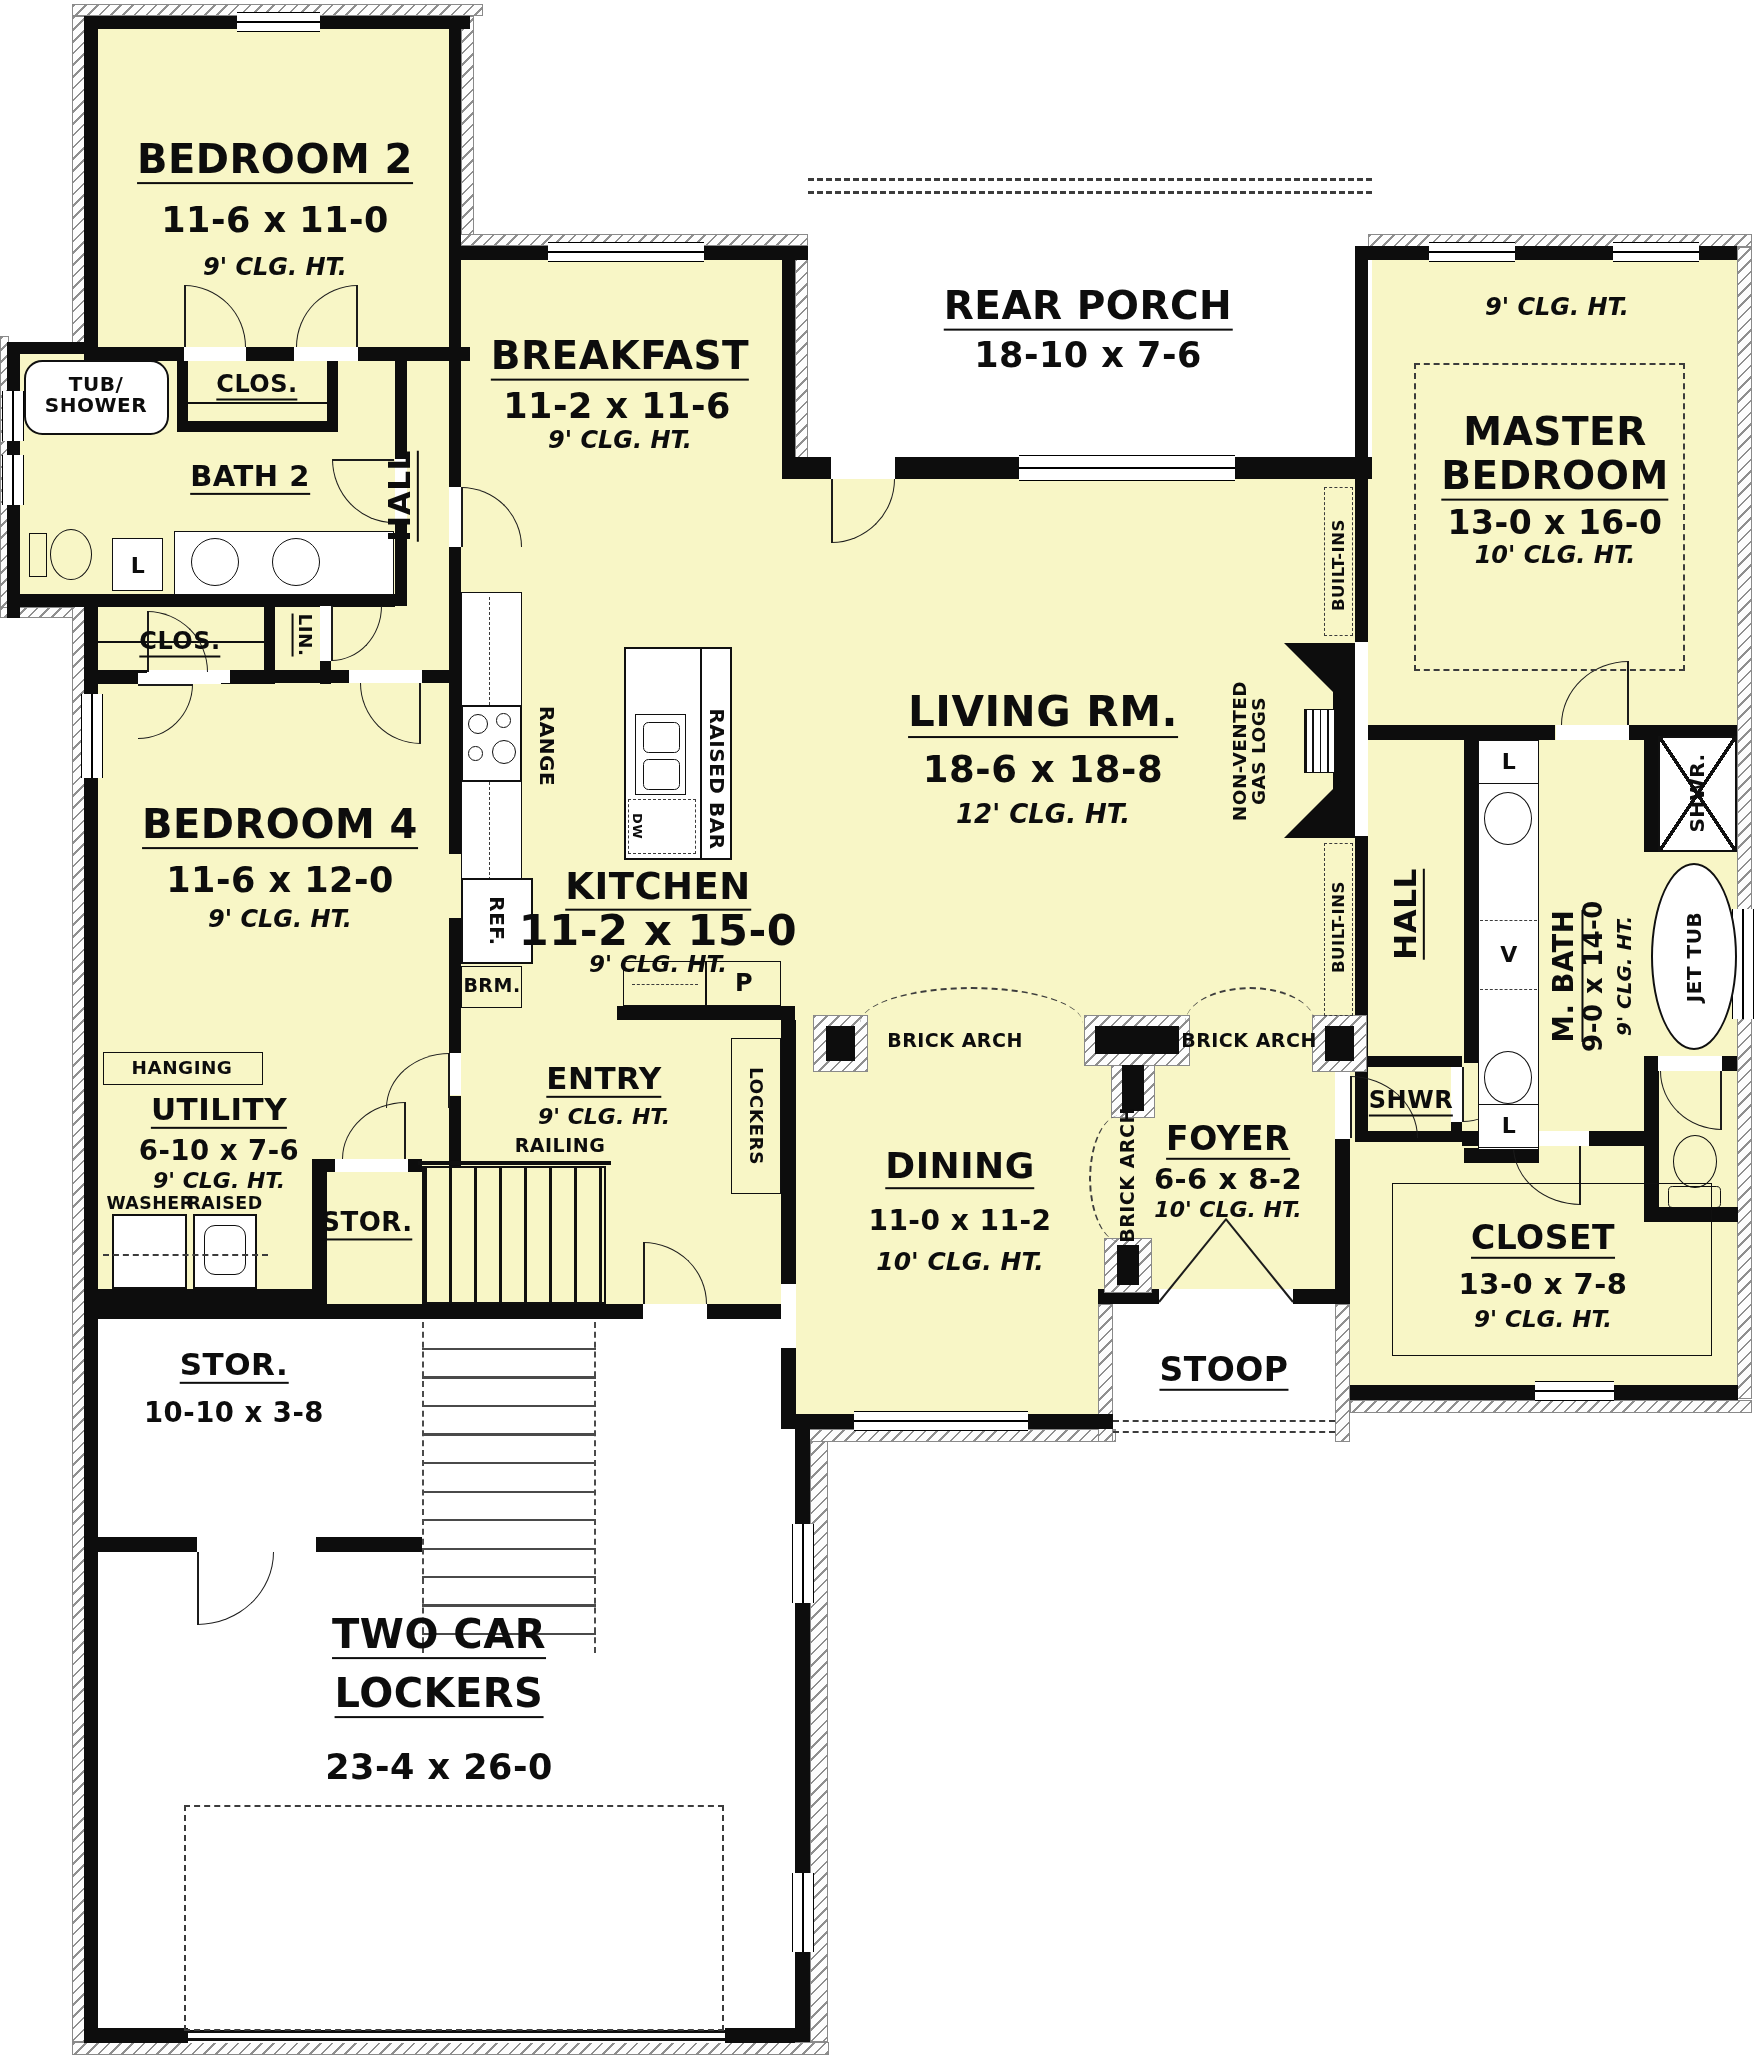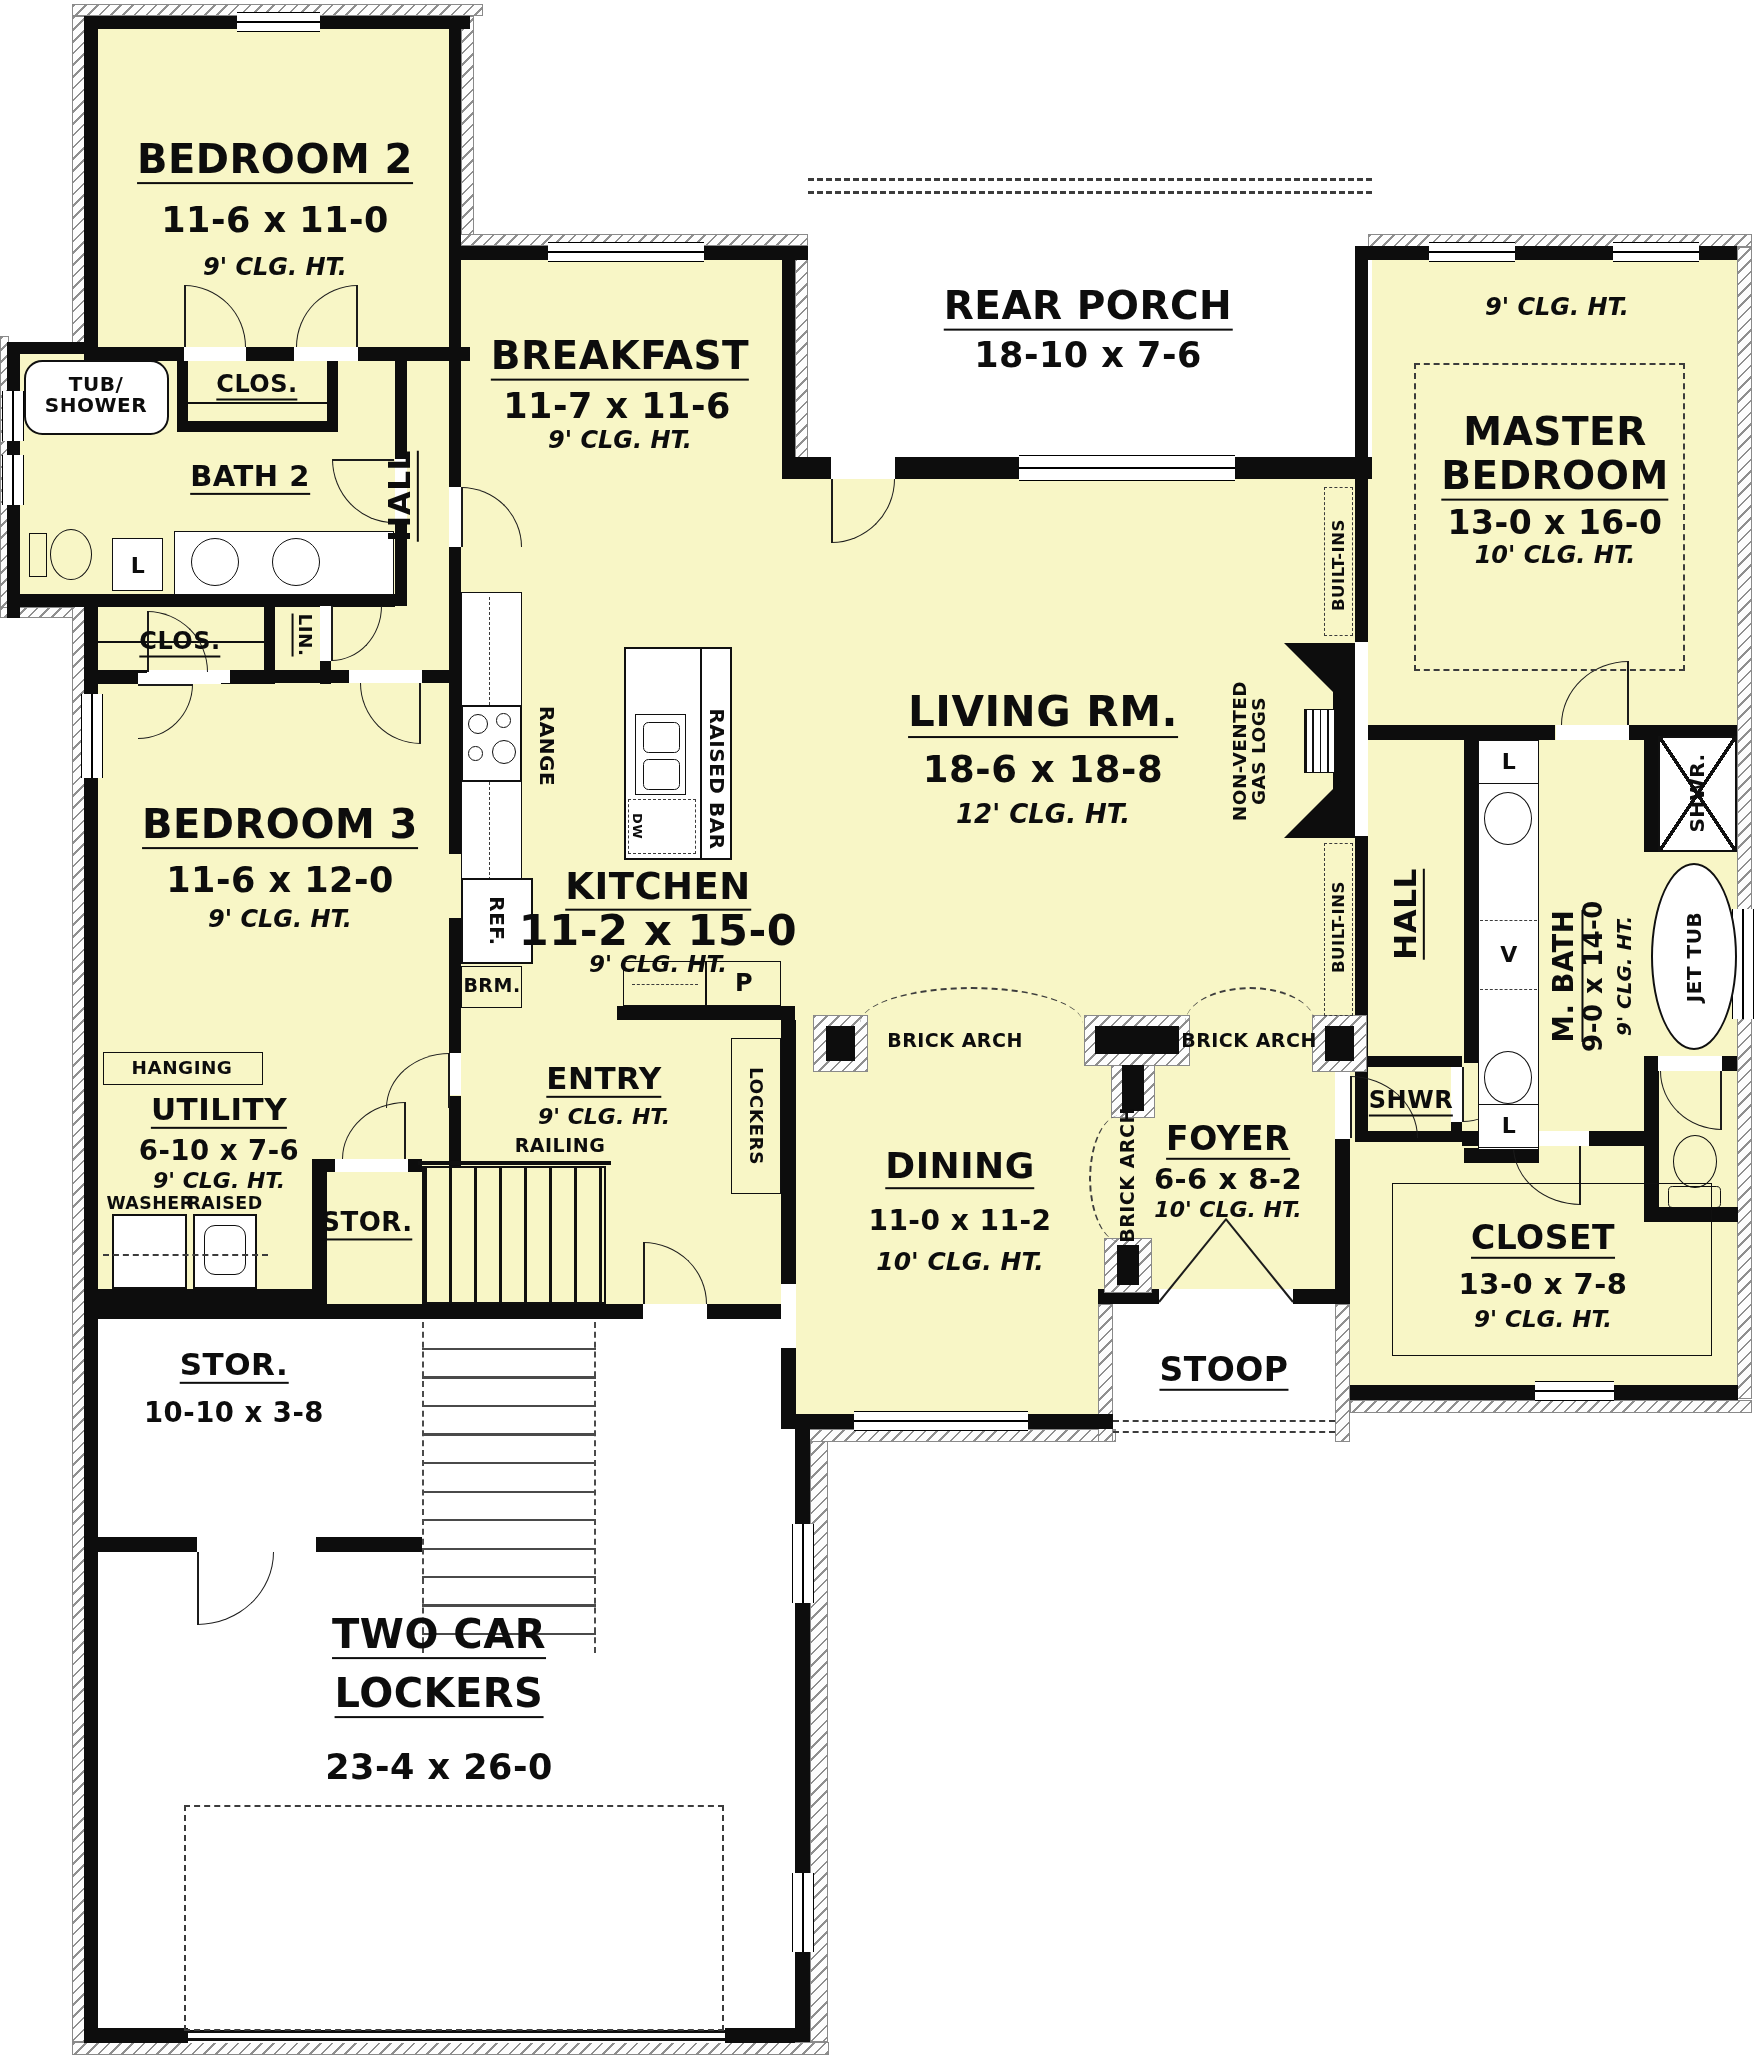--- a/index.html
+++ b/index.html
@@ -301,21 +301,21 @@
     <span>TUB/</span><br>
     <span>SHOWER</span>
   </div>
   <div class="lbl u" style="left:257px;top:386px;font-size:24px">CLOS.</div>
   <div class="lbl u" style="left:250px;top:478px;font-size:29px">BATH 2</div>
   <div class="lbl u rccw" style="left:401px;top:496px;font-size:31px">HALL</div>
   <div class="lbl" style="left:138px;top:566px;font-size:22px">L</div>
   <div class="lbl u" style="left:180px;top:643px;font-size:24px">CLOS.</div>
   <div class="lbl u rcw" style="left:303px;top:635px;font-size:18.4px">LIN.</div>
 
-  <div class="lbl u" style="left:280px;top:826px;font-size:40px">BEDROOM 3</div>
+  <div class="lbl u" style="left:280px;top:826px;font-size:40px">BEDROOM 4</div>
   <div class="lbl" style="left:280px;top:880px;font-size:35px">11-6 x 12-0</div>
   <div class="lbl it" style="left:280px;top:920px;font-size:24px">9' CLG. HT.</div>
 
   <div class="lbl" style="left:182px;top:1068px;font-size:18.4px">HANGING</div>
   <div class="lbl u" style="left:219px;top:1111px;font-size:31px">UTILITY</div>
   <div class="lbl" style="left:219px;top:1150px;font-size:27.5px">6-10 x 7-6</div>
   <div class="lbl it" style="left:219px;top:1181px;font-size:22px">9' CLG. HT.</div>
   <div class="lbl" style="left:150px;top:1203px;font-size:17.4px">WASHER</div>
   <div class="lbl" style="left:225px;top:1203px;font-size:17.4px">RAISED</div>
 
@@ -326,21 +326,21 @@
   <div class="lbl rcw" style="left:756px;top:1116px;font-size:18.4px">LOCKERS</div>
 
   <div class="lbl u" style="left:234px;top:1366px;font-size:31px">STOR.</div>
   <div class="lbl" style="left:234px;top:1412px;font-size:27.5px">10-10 x 3-8</div>
 
   <div class="lbl u" style="left:439px;top:1636px;font-size:40px">TWO CAR</div>
   <div class="lbl u" style="left:439px;top:1695px;font-size:40px">LOCKERS</div>
   <div class="lbl" style="left:439px;top:1767px;font-size:35px">23-4 x 26-0</div>
 
   <div class="lbl u" style="left:620px;top:358px;font-size:39px">BREAKFAST</div>
-  <div class="lbl" style="left:617px;top:406px;font-size:35px">11-7 x 11-6</div>
+  <div class="lbl" style="left:617px;top:406px;font-size:35px">11-2 x 11-6</div>
   <div class="lbl it" style="left:620px;top:441px;font-size:24px">9' CLG. HT.</div>
   <div class="lbl u" style="left:658px;top:889px;font-size:37px">KITCHEN</div>
   <div class="lbl" style="left:658px;top:931px;font-size:43px">11-2 x 15-0</div>
   <div class="lbl it" style="left:658px;top:964px;font-size:23px">9' CLG. HT.</div>
   <div class="lbl rcw" style="left:546px;top:746px;font-size:20px">RANGE</div>
   <div class="lbl rcw" style="left:716px;top:779px;font-size:20px">RAISED BAR</div>
   <div class="lbl rcw" style="left:637px;top:826px;font-size:13px">DW</div>
   <div class="lbl rcw" style="left:496px;top:921px;font-size:20px">REF.</div>
   <div class="lbl" style="left:492px;top:986px;font-size:19px">BRM.</div>
   <div class="lbl" style="left:744px;top:984px;font-size:24px">P</div>

